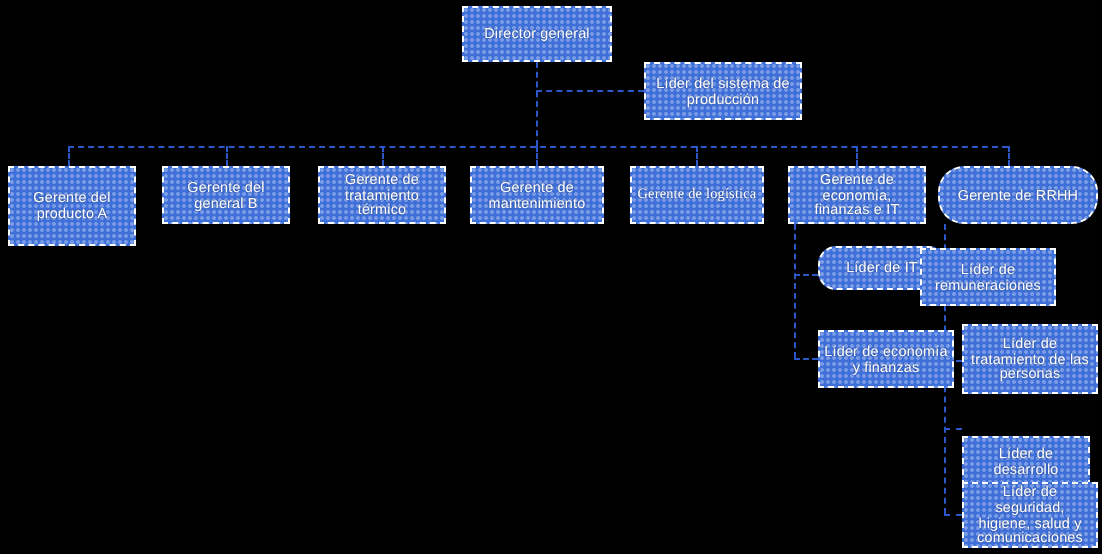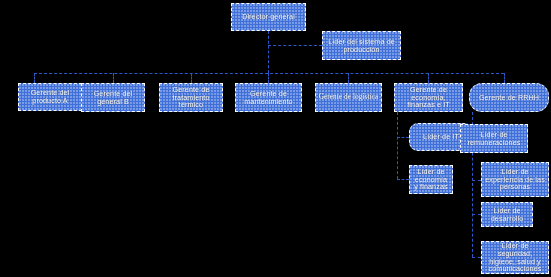--- a/index.html
+++ b/index.html
@@ -82,21 +82,21 @@
   <div class="conn-h" style="left:472px; top:257px; width:9px;"></div>
 
   <div class="node" style="left:231px; top:3px; width:75px; height:28px;">
     <span>Director general</span>
   </div>
 
   <div class="node" style="left:322px; top:31px; width:79px; height:29px;">
     <span>Líder del sistema de producción</span>
   </div>
 
-  <div class="node" style="left:18px; top:83px; width:64px; height:28px;">
+  <div class="node" style="left:4px; top:83px; width:64px; height:40px;">
     <span>Gerente del producto A</span>
   </div>
 
   <div class="node" style="left:81px; top:83px; width:64px; height:29px;">
     <span>Gerente del general B</span>
   </div>
 
   <div class="node" style="left:159px; top:83px; width:64px; height:29px;">
     <span>Gerente de tratamiento térmico</span>
   </div>
@@ -110,37 +110,37 @@
   </div>
 
   <div class="node" style="left:394px; top:83px; width:69px; height:29px;justify-content:center;">
     <span>Gerente de economía, finanzas e IT</span>
   </div>
 
   <div class="node" style="left:469px; top:83px; width:80px; height:29px;border-radius:13px;">
     <span>Gerente de RRHH</span>
   </div>
 
-  <div class="node" style="left:409px; top:123px; width:64px; height:28px;border-radius:9px;">
+  <div class="node" style="left:409px; top:123px; width:64px; height:22px;border-radius:9px;">
     <span>Líder de IT</span>
   </div>
 
-  <div class="node" style="left:409px; top:165px; width:44px; height:29px;">
+  <div class="node" style="left:409px; top:165px; width:68px; height:29px;">
     <span>Líder de economía y finanzas</span>
   </div>
 
   <div class="node" style="left:460px; top:124px; width:68px; height:29px;">
     <span>Líder de remuneraciones</span>
   </div>
 
   <div class="node" style="left:481px; top:162px; width:68px; height:35px;">
-    <span>Líder de experiencia de las personas</span>
+    <span>Líder de tratamiento de las personas</span>
   </div>
 
-  <div class="node" style="left:481px; top:202px; width:52px; height:25px;">
+  <div class="node" style="left:481px; top:218px; width:64px; height:25px;">
     <span>Líder de desarrollo</span>
   </div>
 
   <div class="node" style="left:481px; top:241px; width:68px; height:33px;">
     <span>Líder de seguridad, higiene, salud y comunicaciones</span>
   </div>
 
 </div>
 
 </body></html>

